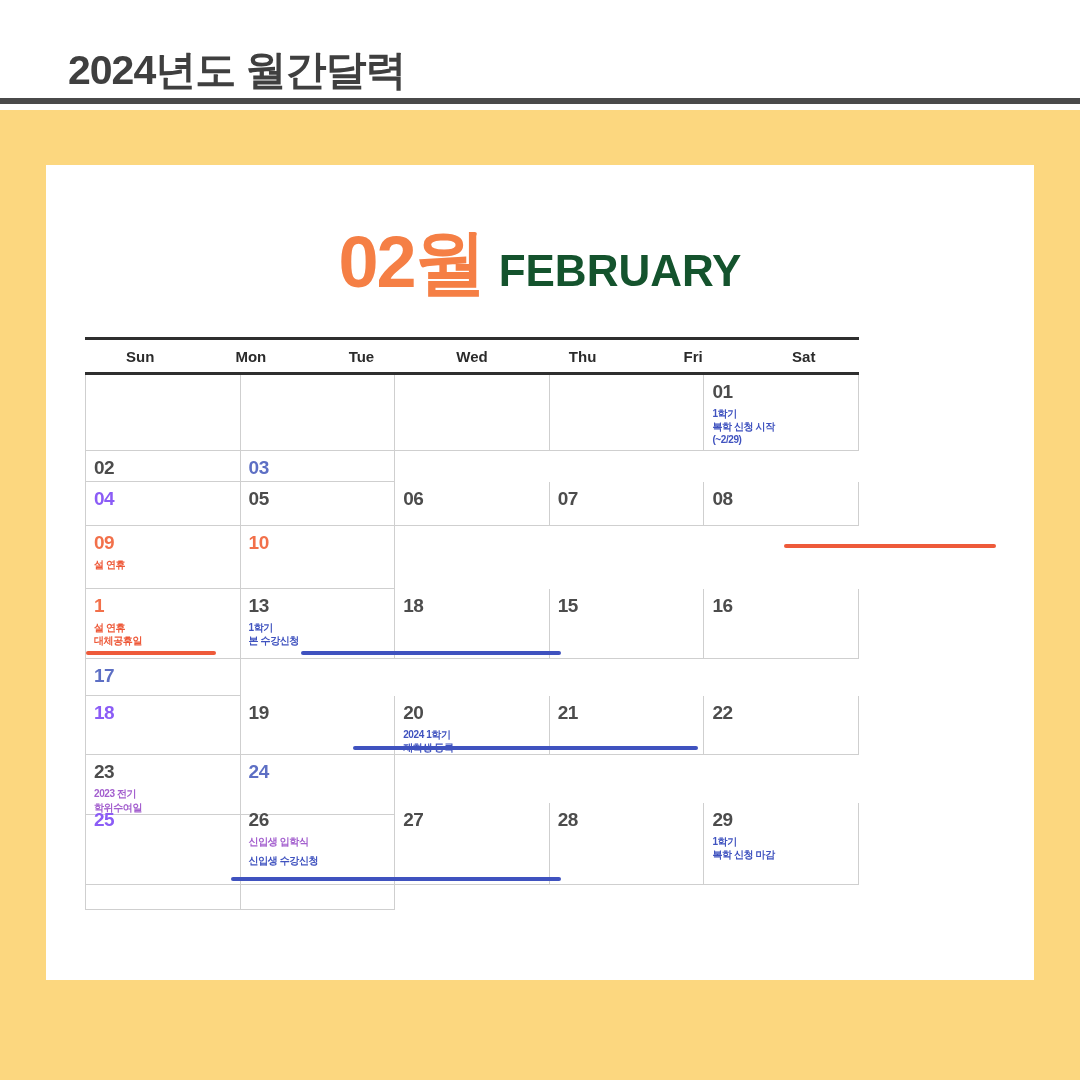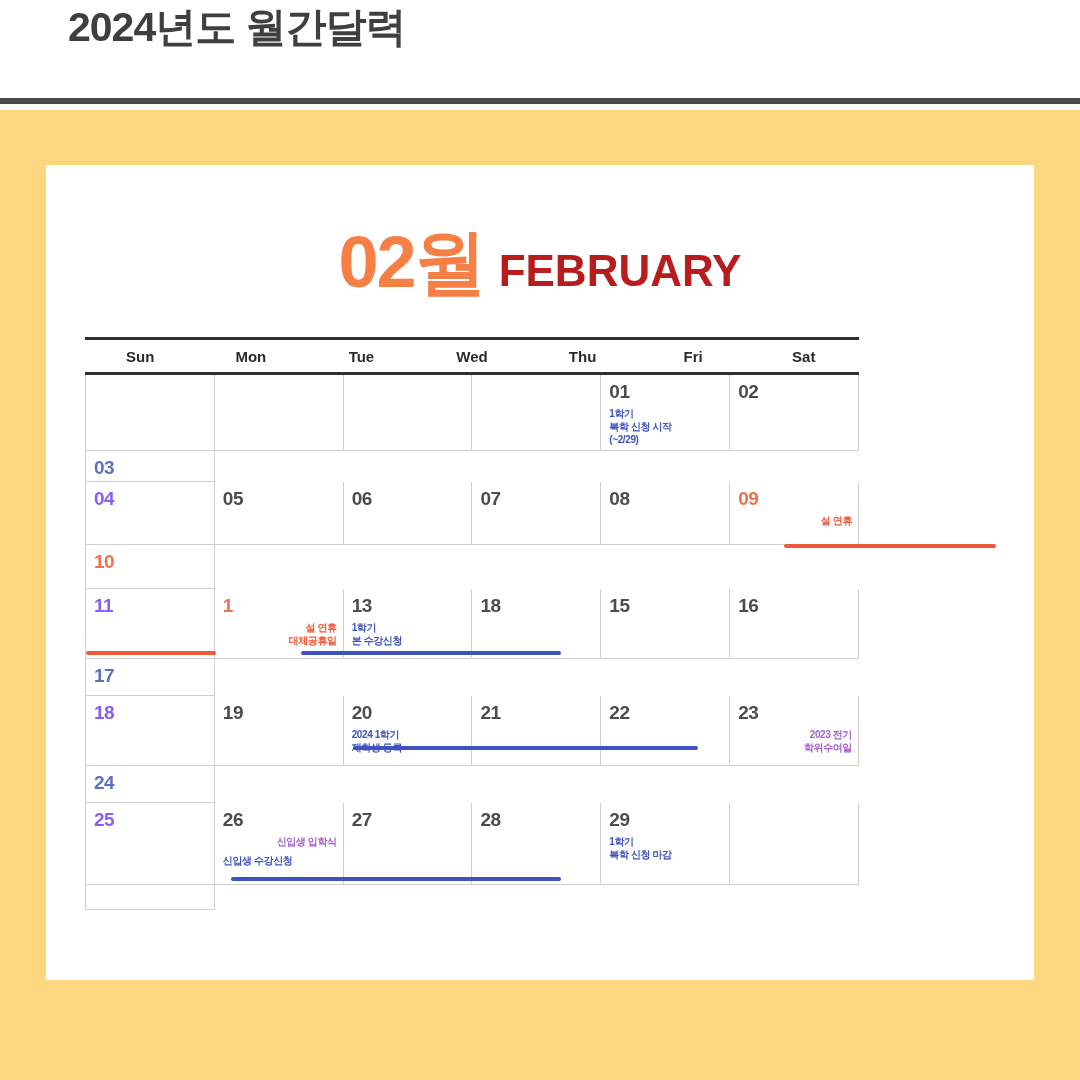--- a/index.html
+++ b/index.html
@@ -16,21 +16,21 @@
   }
 
   
   .page-header {
     position: absolute;
     top: 0; left: 0;
     width: 1080px; height: 104px;
     background: #ffffff;
     border-bottom: 6px solid #4a4a4a;
     display: flex;
-    align-items: flex-start;
+    align-items: flex-end;
   }
   .page-title {
     margin-left: 68px;
     font-size: 41px;
     font-weight: bold;
     color: #3f3f3f;
     letter-spacing: -1px;
   }
 
   
@@ -61,21 +61,21 @@
   .month-ko {
     font-size: 72px;
     font-weight: bold;
     color: #f57f45;
     line-height: 1;
     letter-spacing: -2px;
   }
   .month-en {
     font-size: 44px;
     font-weight: bold;
-    color: #b91c1c;
+    color: #14532d;
     line-height: 1.25;
     letter-spacing: 0px;
   }
 
   
   .cal-wrap {
     position: absolute;
     top: 172px; left: 39px;
     width: 774px;
   }
@@ -92,21 +92,21 @@
     justify-content: center;
     font-size: 15px;
     font-weight: bold;
     color: #2b2b2b;
   }
   .weeks {
     border-left: 1px solid #cfcfcf;
   }
   .week {
     display: grid;
-    grid-template-columns: repeat(6, 1fr);
+    grid-template-columns: repeat(5, 1fr);
     height: 107px;
     position: relative;
   }
   .cell {
     border-right: 1px solid #cfcfcf;
     border-bottom: 1px solid #cfcfcf;
     padding: 7px 0 0 8px;
     position: relative;
     overflow: visible;
   }
@@ -126,21 +126,21 @@
     margin-top: 6px;
     font-size: 10px;
     font-weight: bold;
     line-height: 1.32;
     letter-spacing: -0.4px;
     white-space: pre-line;
   }
   .ev.blue   { color: #3f52bf; }
   .ev.red    { color: #ee5a3a; }
   .ev.purple { color: #a35fce; }
-  .ev.center { text-align: right; padding-right: 6px; }
+  .ev.center { text-align: left; padding-right: 6px; }
 
   
   .bar {
     position: absolute;
     height: 4px;
     border-radius: 2px;
   }
   .bar.red  { background: #ee5a3a; }
   .bar.blue { background: #3f52bf; }
 </style>
@@ -211,23 +211,20 @@
               <div class="daynum hol">09</div>
               <div class="ev red center">설 연휴</div>
             </div>
             <div class="cell">
               <div class="daynum sat hol">10</div>
             </div>
             <div class="bar red" style="left: 698px; width: 212px; top: 62px;"></div>
           </div>
           <div class="week">
             <div class="cell">
-              <div class="daynum sun">11</div>
-            </div>
-            <div class="cell">
               <div class="daynum hol">1</div>
               <div class="ev red center">설 연휴
 대체공휴일</div>
             </div>
             <div class="cell">
               <div class="daynum">13</div>
               <div class="ev blue">1학기
 본 수강신청</div>
             </div>
             <div class="cell">

